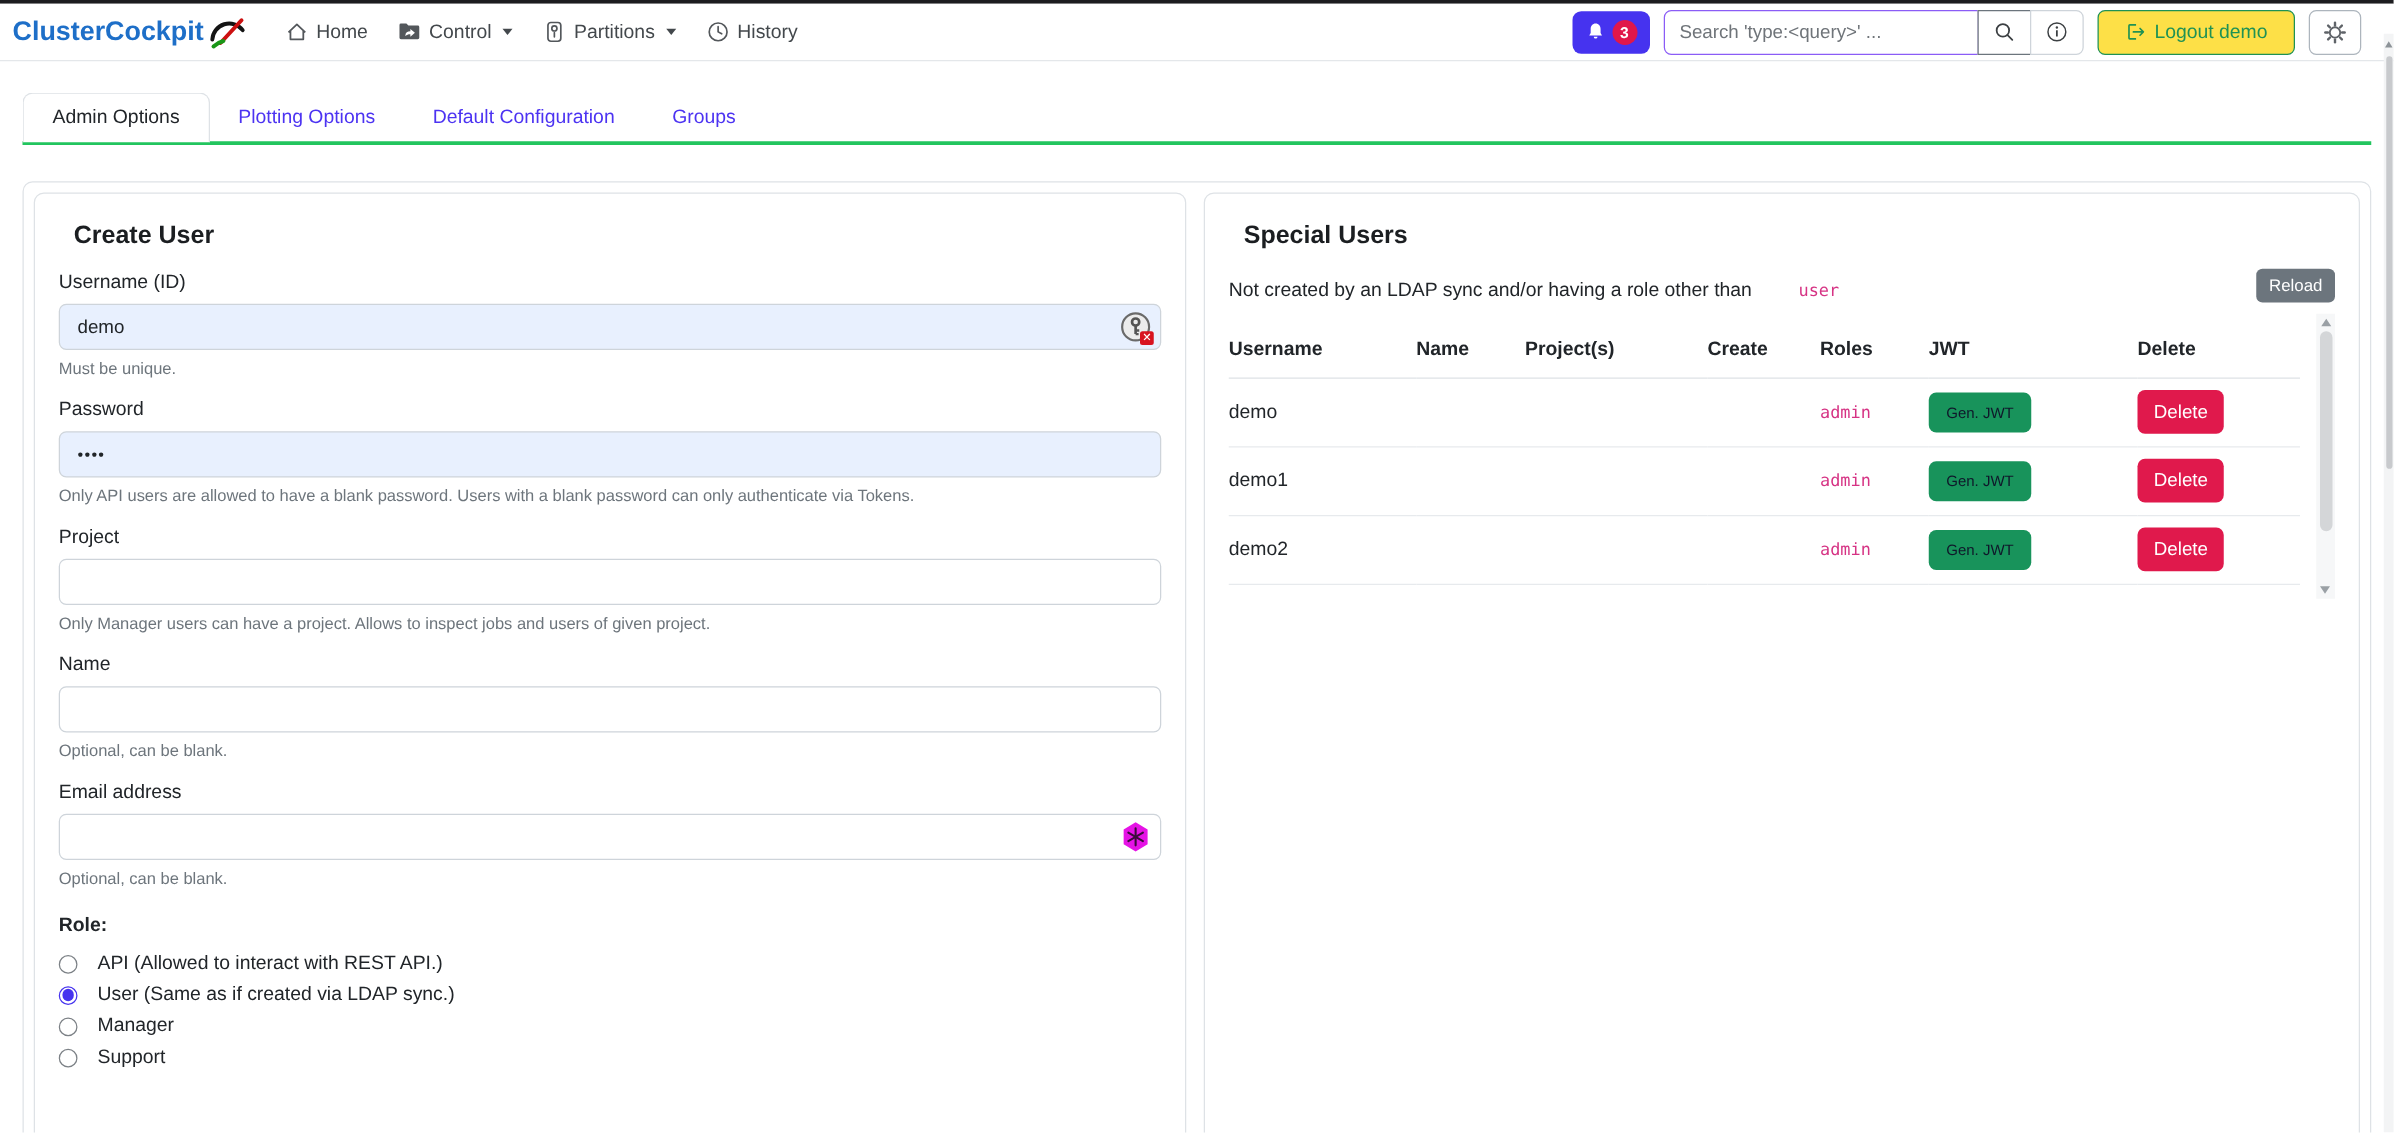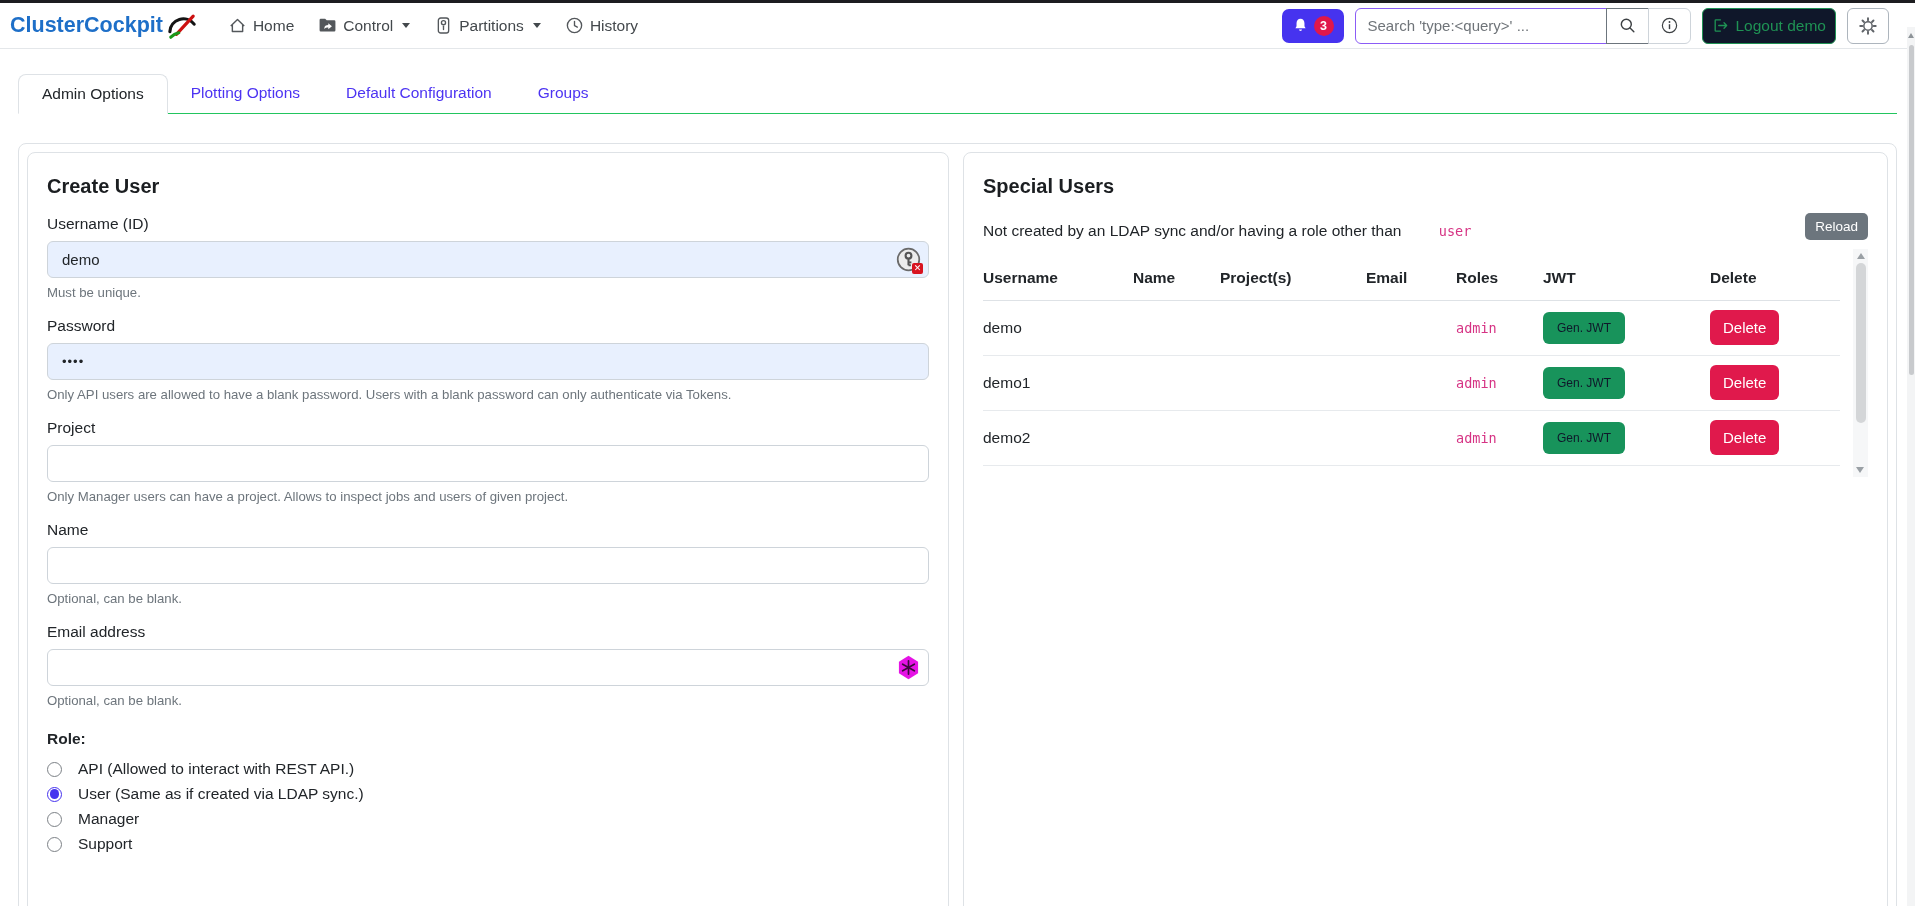--- a/index.html
+++ b/index.html
@@ -26,39 +26,39 @@
   .badge { min-width:20px; height:20px; padding:0 3px; background:#e0174a; color:#fff; border-radius:10px;
            font-size:12.5px; font-weight:700; display:flex; align-items:center; justify-content:center; }
   .search-group { display:flex; height:36px; }
   .search-input { width:252px; border:1px solid #8b5cf6; border-radius:6px 0 0 6px; padding:0 12px;
                   font-size:15px; font-family:inherit; color:#212529; outline:none; }
   .search-input::placeholder { color:#6f7479; }
   .search-btn { width:43px; border:1px solid #6c757d; margin-left:-1px; background:#fff;
                 display:flex; align-items:center; justify-content:center; cursor:pointer; }
   .info-btn { width:43px; border:1px solid #ced4da; margin-left:-1px; border-radius:0 6px 6px 0;
               background:#fff; display:flex; align-items:center; justify-content:center; cursor:pointer; }
-  .logout-btn { height:36px; padding:0 9px; border:1px solid #1f9254; border-radius:6px; background:#0f172a;
+  .logout-btn { height:36px; padding:0 21px; border:1px solid #1f9254; border-radius:6px; background:#fde047;
                 color:#1f9254; font-size:15.5px; font-family:inherit; display:flex; align-items:center;
                 gap:7px; cursor:pointer; }
   .gear-btn { width:42px; height:36px; border:1px solid #adb5bd; border-radius:6px; background:#fff;
               display:flex; align-items:center; justify-content:center; cursor:pointer; }
 
   
-  .tabs { display:flex; margin:25px 18px 0; border-bottom:1px solid #22c55e; }
+  .tabs { display:flex; margin:25px 18px 0; border-bottom:3px solid #22c55e;align-items:flex-end; }
   .tab { padding:10px 23px; color:#4c33f2; cursor:pointer; }
   .tab.active { color:#212529; background:#fff; border:1px solid #dee2e6; border-bottom:1px solid #fff;
                 border-radius:8px 8px 0 0; margin-bottom:-1px; }
 
   
   .outer { margin:29px 18px 0; border:1px solid #dee2e6; border-radius:8px; padding:8px;
            display:flex; gap:14px; height:860px; }
   .panel { border:1px solid #dee2e6; border-radius:8px; padding:16px 19px; background:#fff; }
   .panel-left { width:922px; flex:none; }
   .panel-right { flex:1; min-width:0; }
-  .panel-title { font-size:20px; font-weight:700; margin:6px 0 0; color:#1b1e21; }
+  .panel-title { font-size:20px; font-weight:700; margin:6px 12px 0; color:#1b1e21; }
 
   
   .fld-label { margin:17px 0 8px; }
   .input-wrap { position:relative; }
   .form-input { width:100%; height:37px; border:1px solid #ced4da; border-radius:6px; padding:0 14px;
                 font-size:15px; font-family:inherit; color:#212529; outline:none; background:#fff; }
   .form-input.autofill { background:#e8f0fe; }
   .help { font-size:13.2px; color:#6d757c; margin-top:7px; }
   .key-icon-wrap { position:absolute; right:8px; top:6px; width:25px; height:25px; }
   .key-badge { position:absolute; right:-2px; bottom:-2px; width:11px; height:11px; background:#d8131f;
@@ -317,21 +317,21 @@
           <col style="width:90px">
             <col style="width:87px">
             <col style="width:167px">
             <col>
         </colgroup>
         <thead>
           <tr>
             <th>Username</th>
             <th>Name</th>
             <th>Project(s)</th>
-            <th>Email</th>
+            <th>Create</th>
             <th>Roles</th>
             <th>JWT</th>
             <th>Delete</th>
           </tr>
         </thead>
         <tbody>
           <tr>
             <td>demo</td>
             <td></td>
             <td></td>

